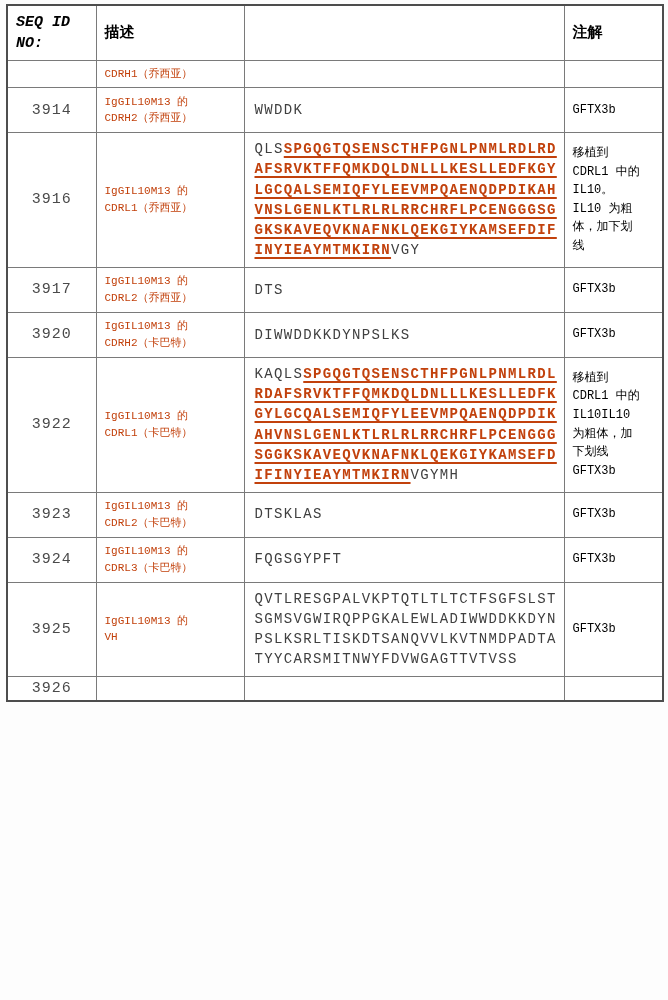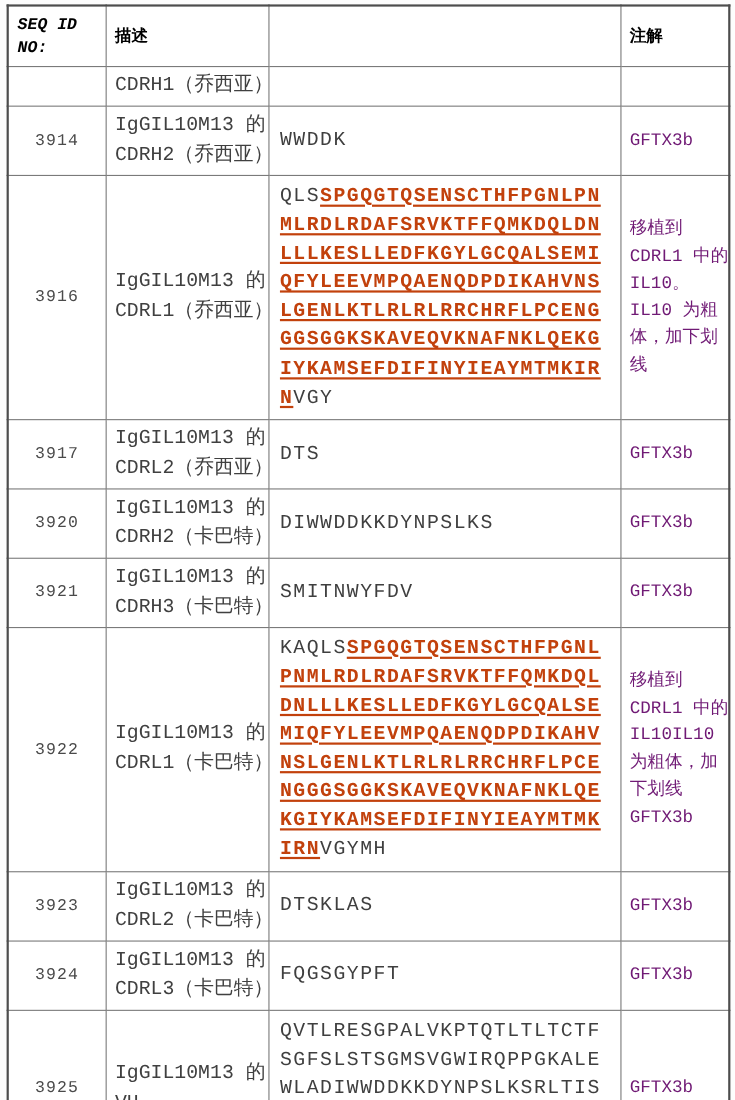--- a/index.html
+++ b/index.html
@@ -48,44 +48,44 @@
   }
   thead th .hline { white-space: nowrap; font-style: italic; }
   td.seq-id-cell {
     text-align: center;
     color: #4a4a4a;
     font-size: 15px;
     letter-spacing: 1px;
     padding: 3px 4px;
   }
   td.desc-cell {
-    font-size: 18px;
-    color: #404040;
+    font-size: 11px;
+    color: #c2410c;
     line-height: 1.5;
     padding: 4px 4px 4px 8px;
   }
   td.desc-cell div { white-space: nowrap; }
   td.seq-cell {
-    font-size: 18px;
+    font-size: 14px;
     letter-spacing: 1.35px;
     line-height: 1.45;
     word-break: break-all;
     color: #3f3f3f;
     padding: 6px 6px 6px 10px;
   }
   td.seq-cell .bu {
     font-weight: bold;
     color: #c2410c;
     text-decoration: underline;
     text-decoration-thickness: 2px;
     text-underline-offset: 3px;
   }
   td.note-cell {
-    font-size: 16px;
-    color: #701a75;
+    font-size: 12px;
+    color: #000000;
     line-height: 1.55;
     padding: 4px 4px 4px 8px;
   }
   td.note-cell div { white-space: nowrap; }
   tr.row-short td { height: 45px; }
   tr.row-tiny td  { height: 27px; }
 </style>
 </head>
 <body>
 
@@ -159,31 +159,20 @@
           <td class="seq-id-cell">3920</td>
           <td class="desc-cell">
             <div>IgGIL10M13 的</div>
             <div>CDRH2（卡巴特）</div>
           </td>
           <td class="seq-cell"><span>DIWWDDKKDYNPSLKS</span></td>
           <td class="note-cell">
             <div>GFTX3b</div>
           </td>
         </tr>
-        <tr class="row-short">
-          <td class="seq-id-cell">3921</td>
-          <td class="desc-cell">
-            <div>IgGIL10M13 的</div>
-            <div>CDRH3（卡巴特）</div>
-          </td>
-          <td class="seq-cell"><span>SMITNWYFDV</span></td>
-          <td class="note-cell">
-            <div>GFTX3b</div>
-          </td>
-        </tr>
         <tr>
           <td class="seq-id-cell">3922</td>
           <td class="desc-cell">
             <div>IgGIL10M13 的</div>
             <div>CDRL1（卡巴特）</div>
           </td>
           <td class="seq-cell"><span>KAQLS</span><span class="bu">SPGQGTQSENSCTHFPGNLPNMLRDLRDAFSRVKTFFQMKDQLDNLLLKESLLEDFKGYLGCQALSEMIQFYLEEVMPQAENQDPDIKAHVNSLGENLKTLRLRLRRCHRFLPCENGGGSGGKSKAVEQVKNAFNKLQEKGIYKAMSEFDIFINYIEAYMTMKIRN</span><span>VGYMH</span></td>
           <td class="note-cell">
             <div>移植到</div>
             <div>CDRL1 中的</div>

